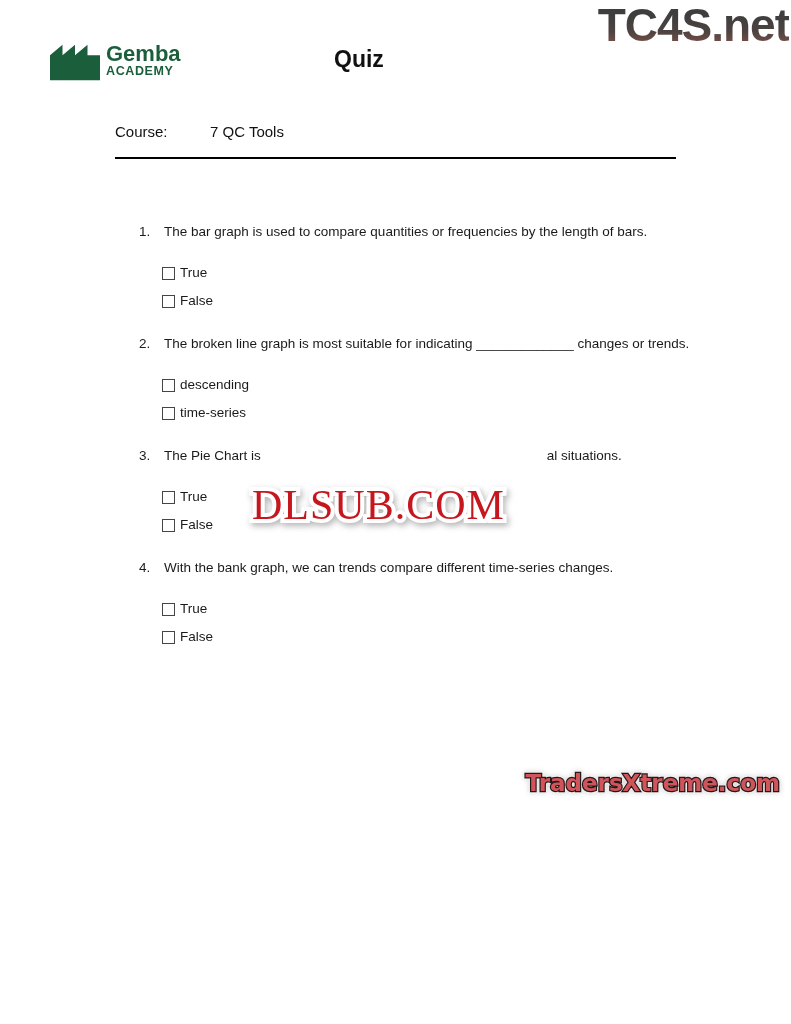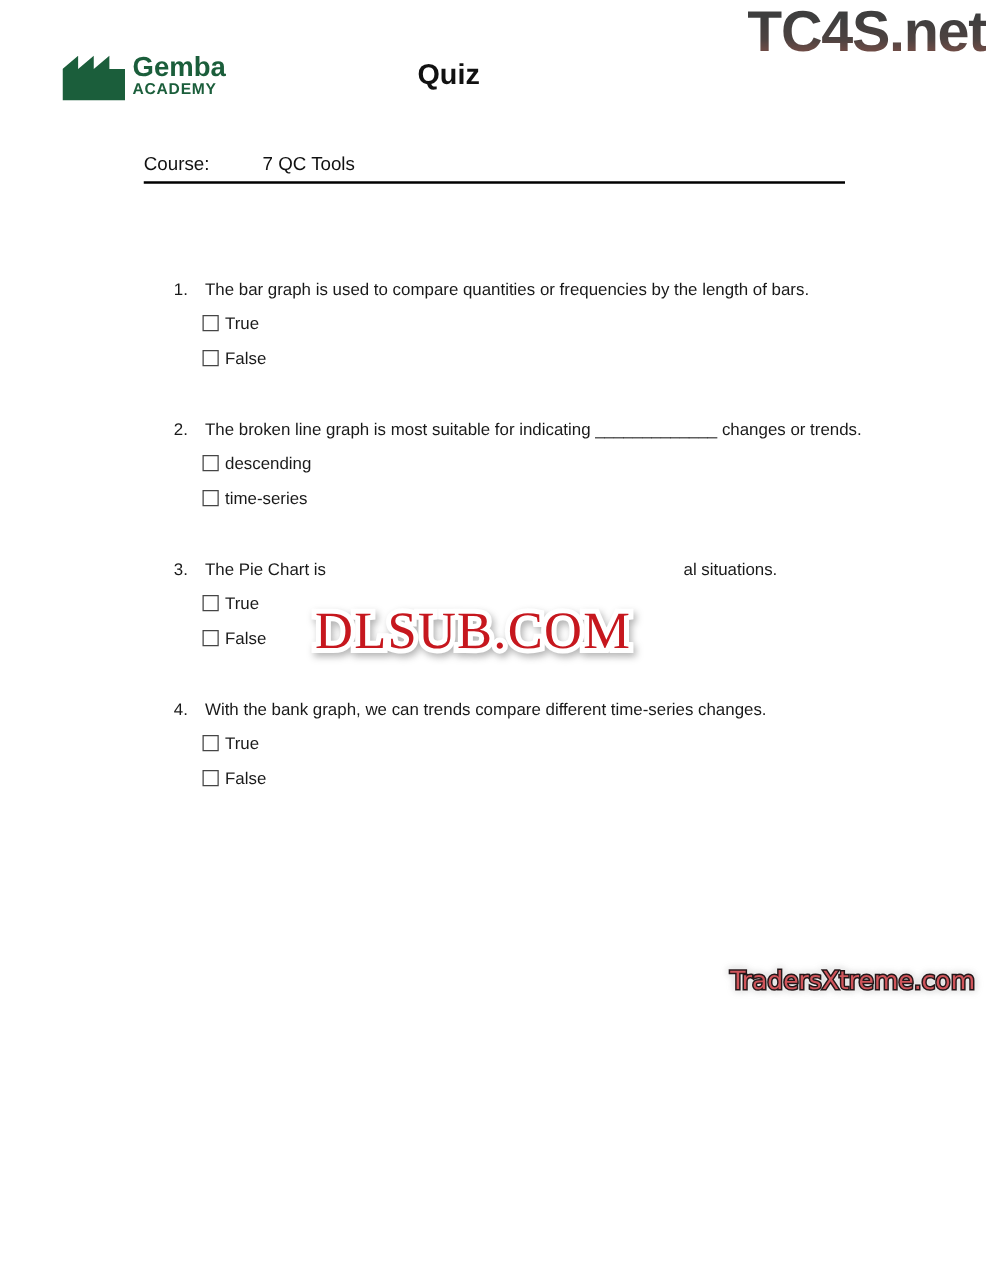--- a/index.html
+++ b/index.html
@@ -29,32 +29,32 @@
 
   .title {
     position:absolute; left:334px; top:46px;
     font-size:23px; font-weight:bold; color:#111;
   }
 
   
   .meta {
     position:absolute; left:115px; top:122px; width:561px;
     font-size:15px; color:#111;
-    border-bottom:2px solid #000; padding-bottom:4px;
+    border-bottom:2px solid #000; padding-bottom:16px;
   }
   .meta-row { display:flex; line-height:19px; }
   .meta-label { width:95px; }
 
   
   .questions { position:absolute; left:139px; top:224px; width:560px; font-size:13.5px; }
   .question { margin-bottom:28px; }
   .q-line { display:flex; line-height:15px; margin-bottom:13px; }
   .q-num { width:25px; flex:0 0 25px; }
   .q-gap { display:inline-block; width:286px; }
-  .option { display:flex; align-items:flex-start; height:28px; margin-left:23px; }
+  .option { display:flex; align-items:flex-end; height:28px; margin-left:23px; }
   .checkbox {
     width:13px; height:13px; box-sizing:border-box;
     border:1px solid #454545; background:#fff;
     margin-right:5px; margin-top:0px; flex:0 0 13px;
   }
   .option-label { line-height:14px; }
 
   
   .dlsub {
     position:absolute; left:252px; top:481px;
@@ -64,21 +64,21 @@
     -webkit-text-stroke:8px #ffffff;
     paint-order:stroke fill;
     filter:drop-shadow(2px 3px 3px rgba(90,90,90,0.45));
     white-space:nowrap;
   }
 
   
   .traders {
     position:absolute; right:11px; bottom:8px;
     font-family:"DejaVu Sans", sans-serif;
-    font-size:20px; font-weight:normal;
+    font-size:23px; font-weight:bold;
     color:#d0555b;
     -webkit-text-stroke:2.4px #241719;
     paint-order:stroke fill;
     filter:drop-shadow(0 0 1.5px rgba(255,255,255,0.95))
            drop-shadow(0 0 2.5px rgba(190,190,190,0.85));
     white-space:nowrap;
   }
 </style>
 </head>
 <body>

